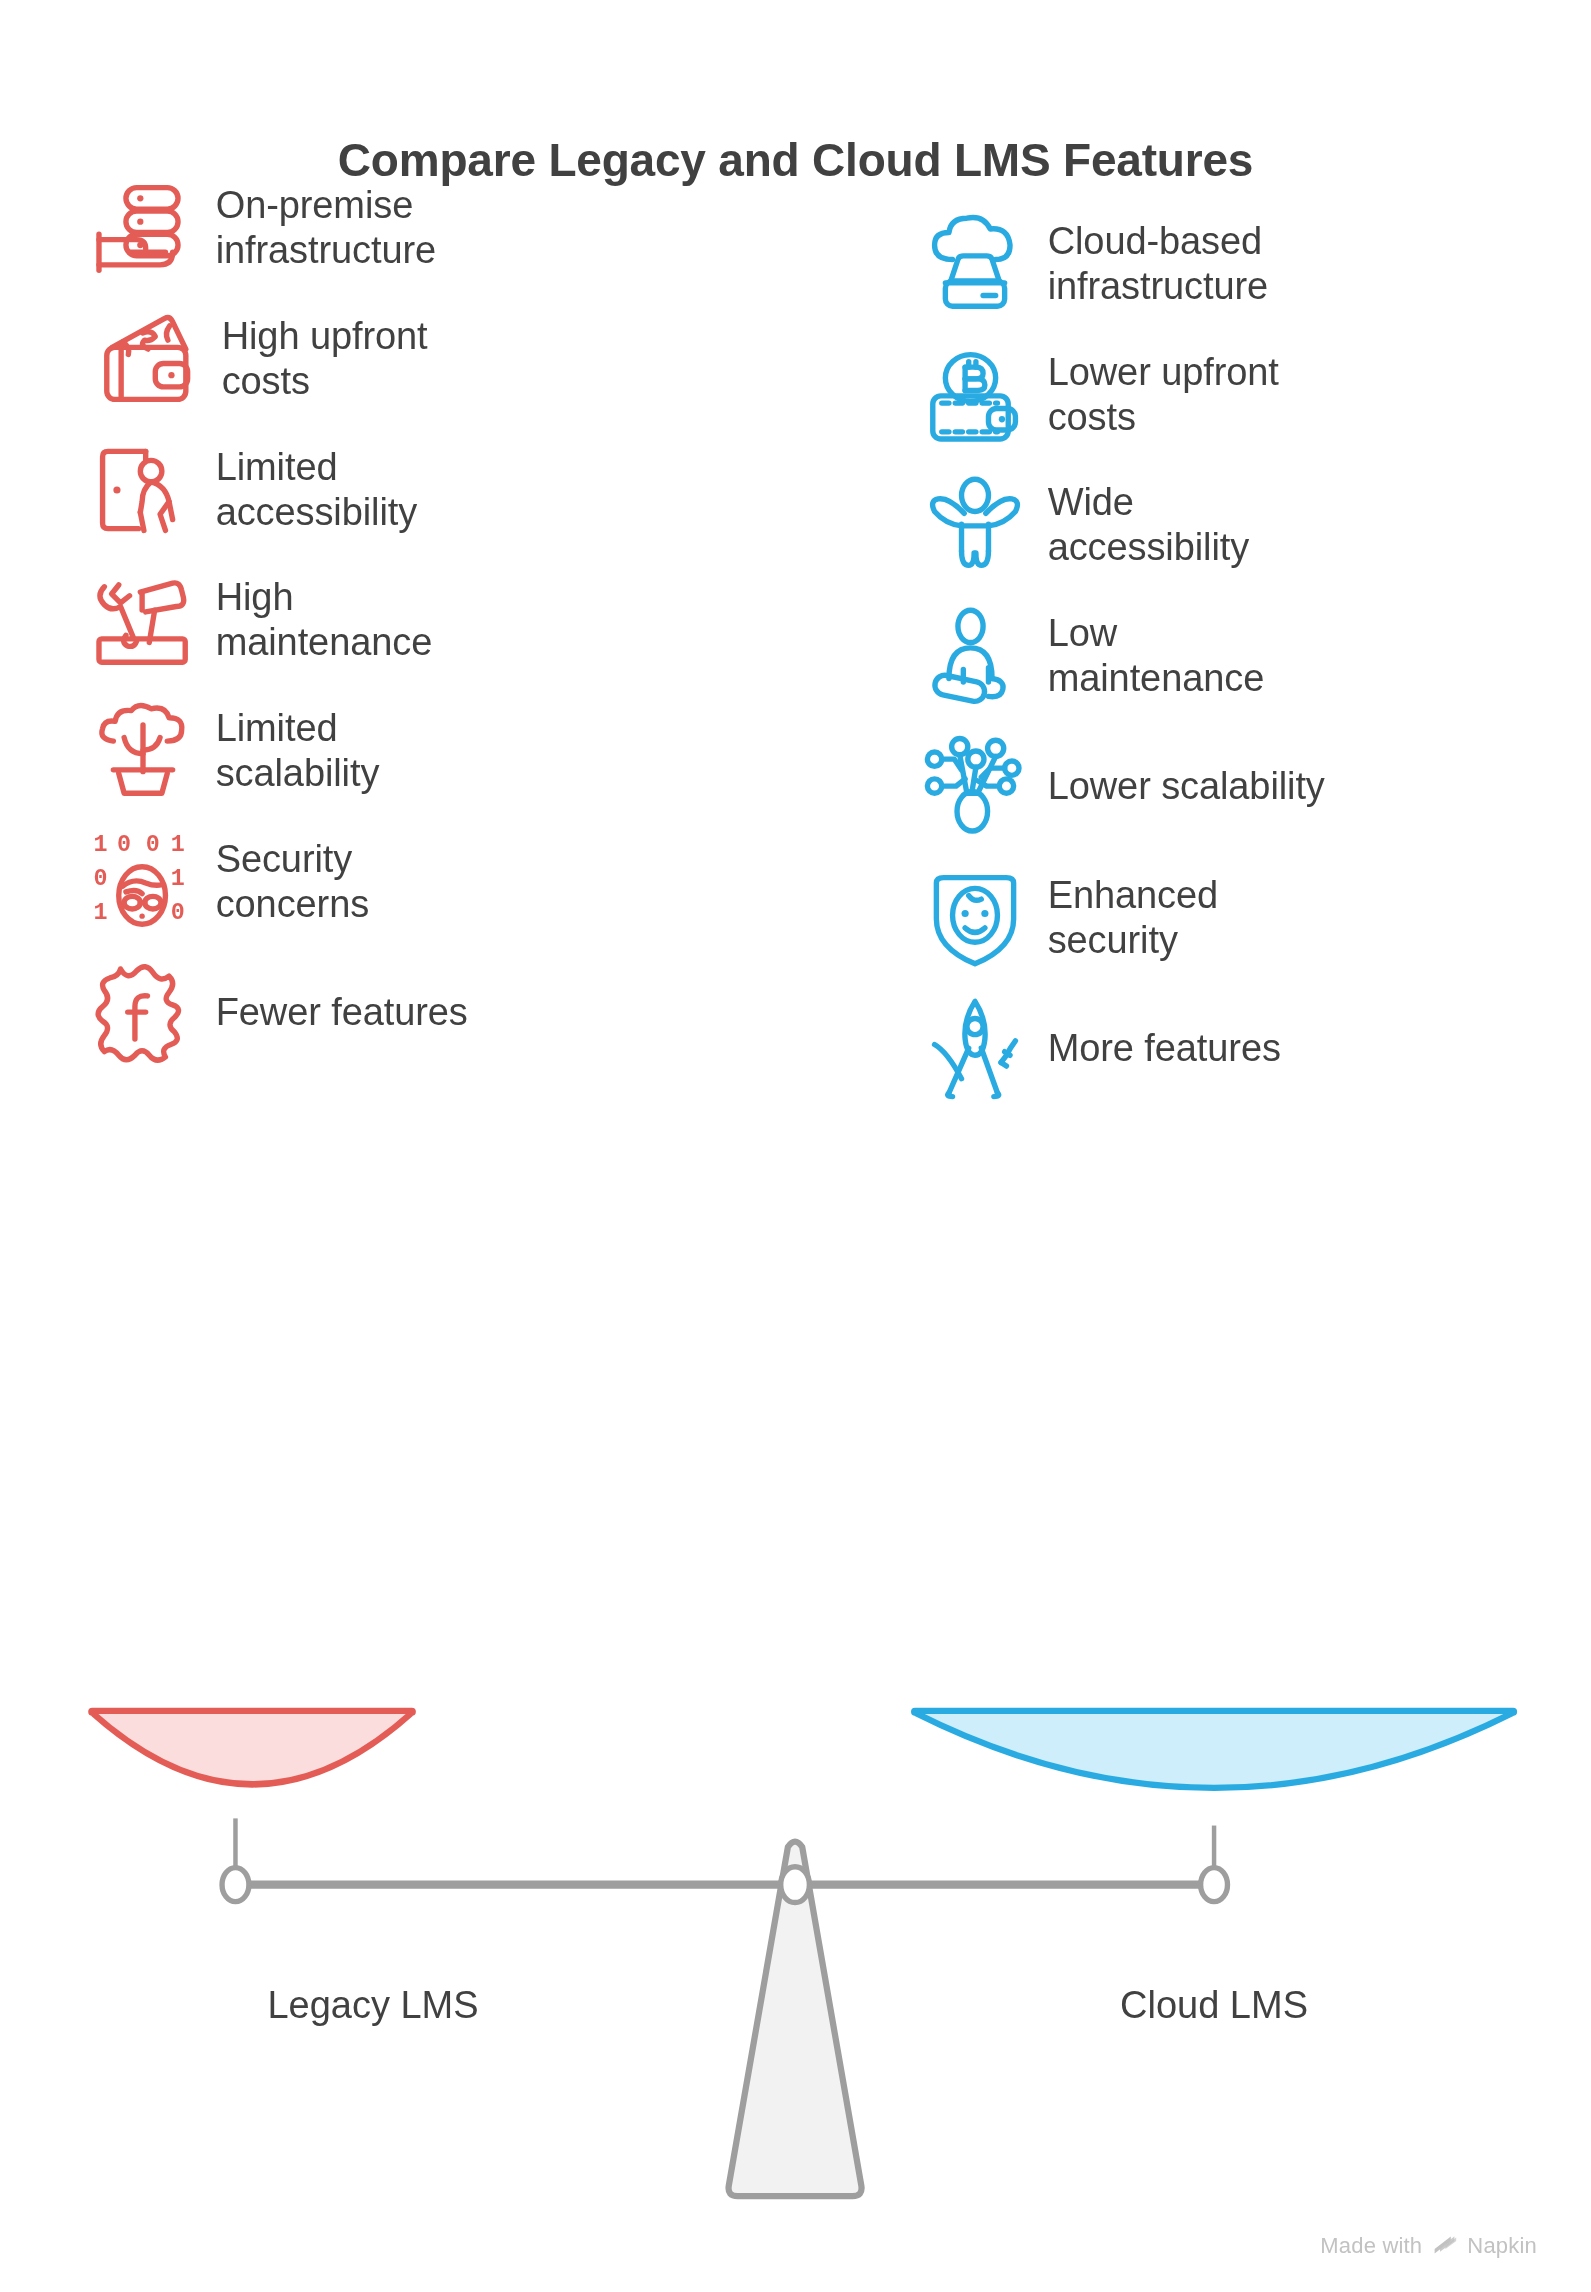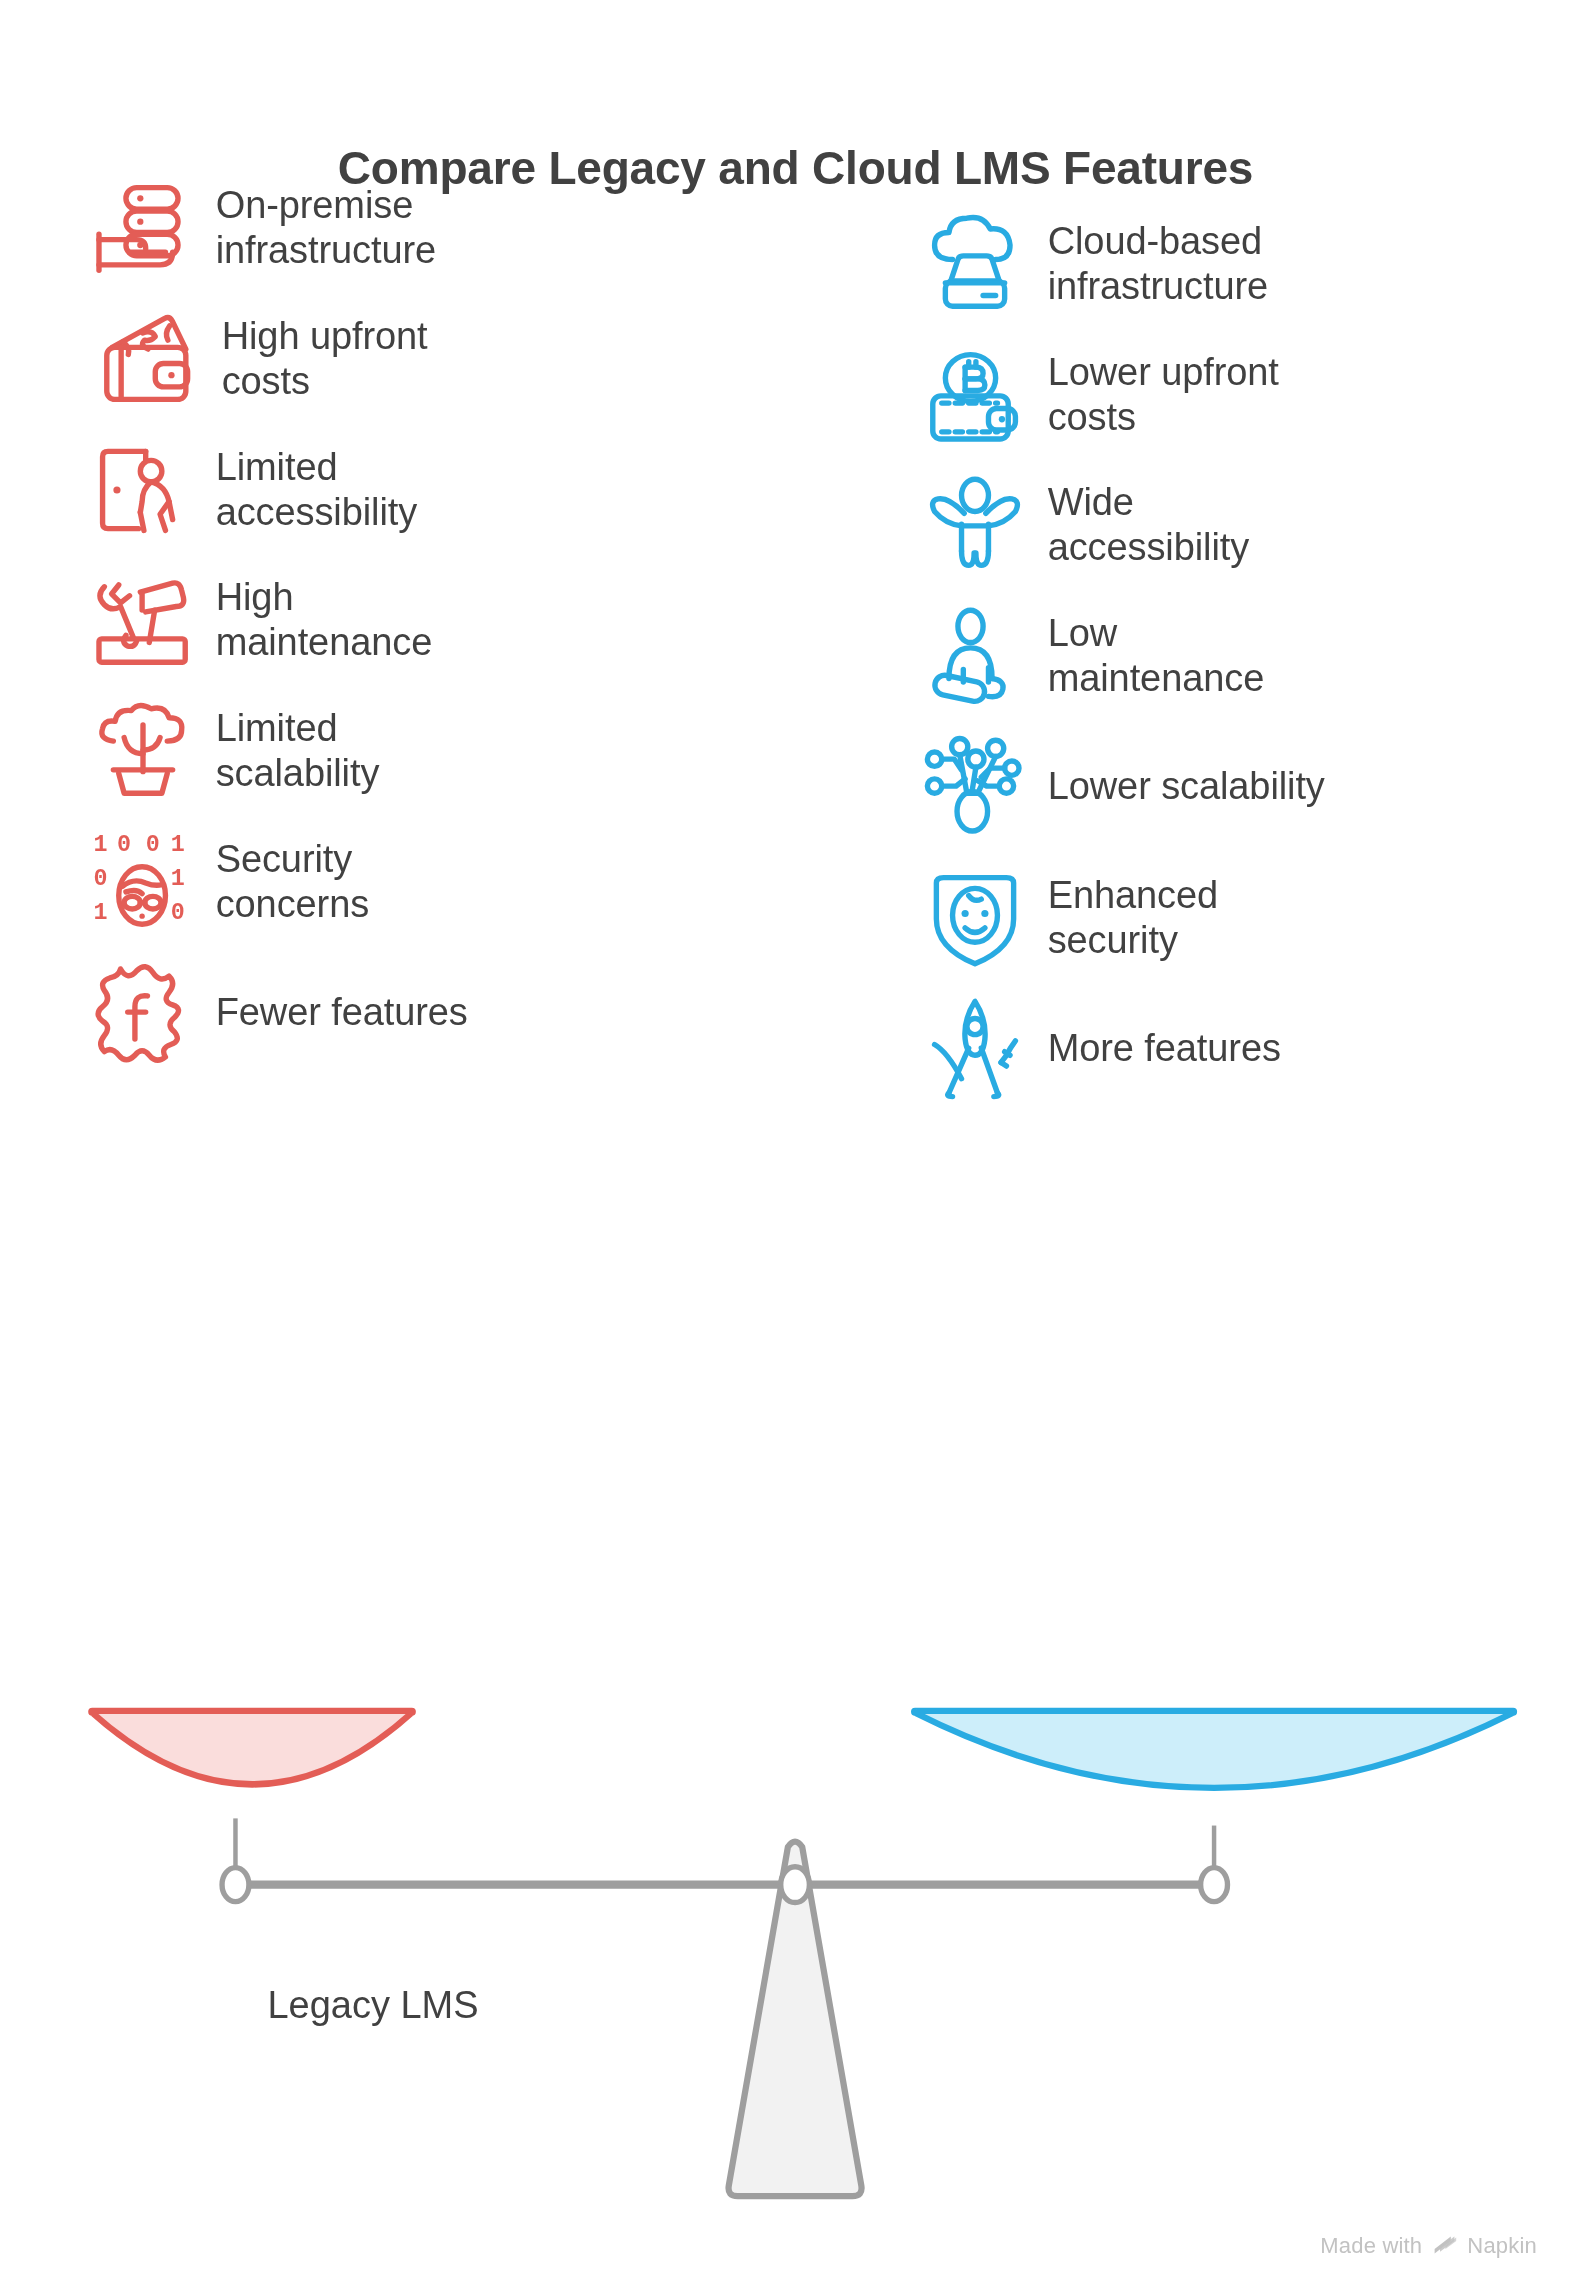--- a/index.html
+++ b/index.html
@@ -14,21 +14,20 @@
   #canvas{position:absolute;left:0;top:0;width:1591px;height:2293px;}
 
   .title{
     position:absolute;
     left:0;top:133px;width:1591px;
     text-align:center;
     font-size:46px;
     font-weight:bold;
     color:#414141;
     letter-spacing:-0.2px;
-    margin-top:8px;
   }
 
   
   .col{position:absolute;top:0;}
   .col-left{left:90px;width:573px;}
   .col-right{left:922px;width:609px;}
 
   .row{
     position:absolute;
     display:flex;
@@ -345,20 +344,21 @@
 
       <ellipse cx="263" cy="224" rx="15" ry="19" fill="#ffffff" stroke="#9E9E9E" stroke-width="6"></ellipse>
       <ellipse cx="1356" cy="224" rx="15" ry="19" fill="#ffffff" stroke="#9E9E9E" stroke-width="6"></ellipse>
 
       <path d="M880 182 Q888 170 896 182 L962 560 Q964 572 952 572 L824 572 Q812 572 814 560 Z" fill="#F2F2F2" stroke="#9E9E9E" stroke-width="7" stroke-linejoin="round"></path>
       <ellipse cx="888" cy="224" rx="16" ry="20" fill="#ffffff" stroke="#9E9E9E" stroke-width="6"></ellipse>
     </svg>
   </div>
 
   <div class="pan-label left">Legacy LMS</div>
+  <div class="pan-label right">Cloud LMS</div>
 
   <div class="watermark">
     <span>Made with</span>
     <span>
       <svg width="27" height="27" viewBox="0 0 30 30">
         <g fill="#c2c2c2">
           <path d="M4 19 L22 5 L22 10 L4 24 Z"></path>
           <path d="M10 17 L26 5 L26 10 L10 22 Z" opacity="0.85"></path>
           <path d="M16 15 L28 6 L28 10 L16 19 Z" opacity="0.7"></path>
         </g>

